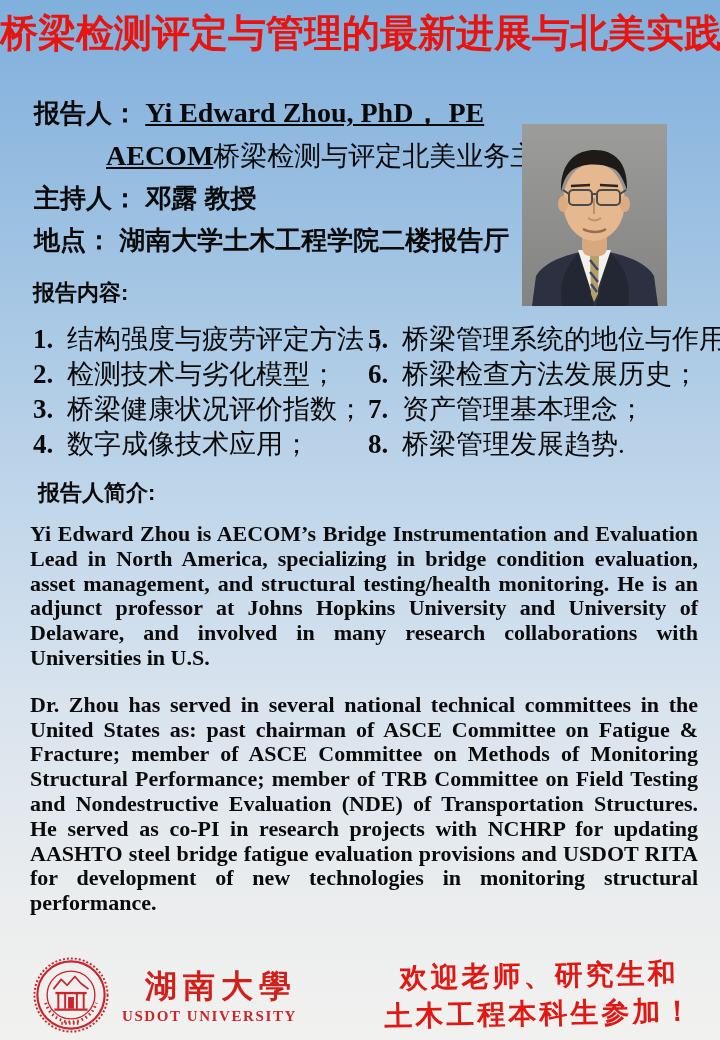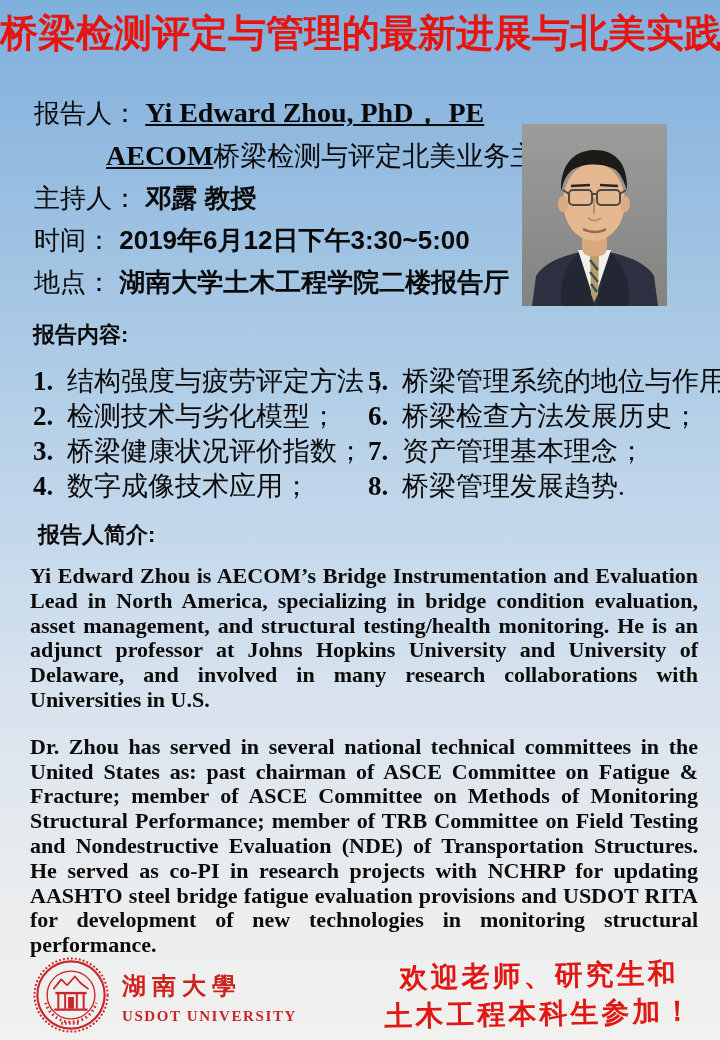--- a/index.html
+++ b/index.html
@@ -19,21 +19,21 @@
     padding-top: 8px;
     text-align: center;
     font-size: 38px;
     font-weight: 900;
     color: #e81410;
     letter-spacing: 0px;
     white-space: nowrap;
   }
   .info { margin: 40px 0 0 34px; }
   .info-line { margin-bottom: 15px; line-height: 27px; font-size: 26px; }
-  .label { font-weight: 400; font-family: "Liberation Sans", sans-serif; }
+  .label { font-weight: 700; font-family: "Liberation Sans", sans-serif; }
   .latin-bold { font-family: "Liberation Serif", serif; font-weight: bold; font-size: 28px; text-decoration: underline; }
   .affiliation {
     margin: 0 0 15px 72px;
     font-family: "Liberation Serif", serif;
     font-size: 27px;
     line-height: 27px;
   }
   .value-bold { font-weight: 900; }
   .photo-frame {
     position: absolute;
@@ -72,25 +72,26 @@
     left: 0; bottom: 6px;
     width: 720px;
     display: flex;
     align-items: center;
   }
   .brand { margin-left: 32px; display: flex; align-items: center; }
   .brand-text { margin-left: 12px; }
   .uni-cn {
     font-family: cursive;
     color: #d0201c;
-    font-size: 24px;
+    font-size: 32px;
     font-weight: bold;
     line-height: 40px;
     letter-spacing: 6px;
     white-space: nowrap;
+    text-align: right;
   }
   .uni-en {
     font-family: "Liberation Serif", serif;
     color: #c9252b;
     font-size: 15px;
     font-weight: bold;
     letter-spacing: 1.6px;
     margin-top: 2px;
     white-space: nowrap;
   }
@@ -119,24 +120,20 @@
     <div class="info-line">
       <span class="label">报告人：</span>
       <span class="latin-bold">Yi Edward Zhou, PhD， PE</span>
     </div>
     <div class="affiliation">
       <span class="latin-bold">AECOM</span><span>桥梁检测与评定北美业务主管</span>
     </div>
     <div class="info-line">
       <span class="label">主持人：</span>
       <span class="value-bold">邓露 教授</span>
-    </div>
-    <div class="info-line">
-      <span class="label">时间：</span>
-      <span class="value-bold">2019年6月12日下午3:30~5:00</span>
     </div>
     <div class="info-line">
       <span class="label">地点：</span>
       <span class="value-bold">湖南大学土木工程学院二楼报告厅</span>
     </div>
   </div>
 
   <div class="photo-frame">
     <svg width="145" height="182" viewBox="0 0 145 182">
       <defs>

